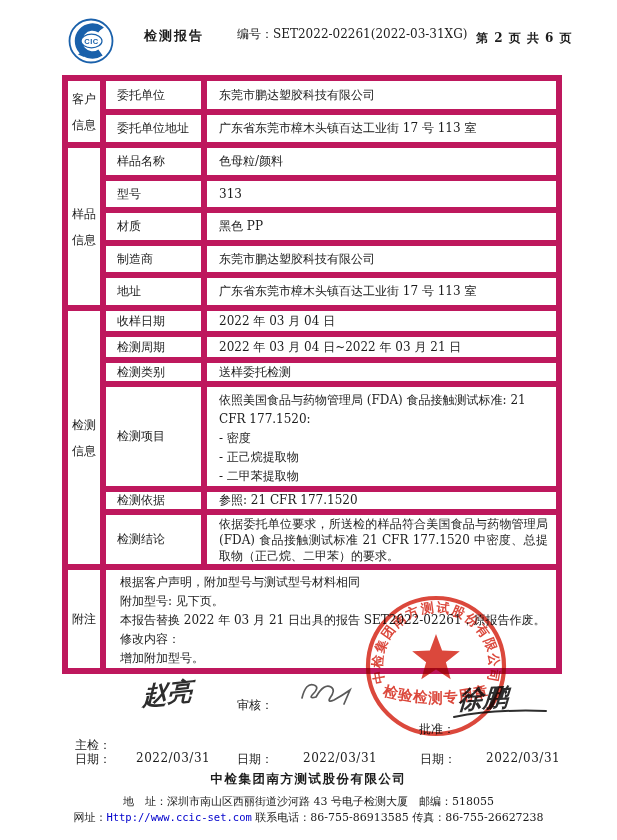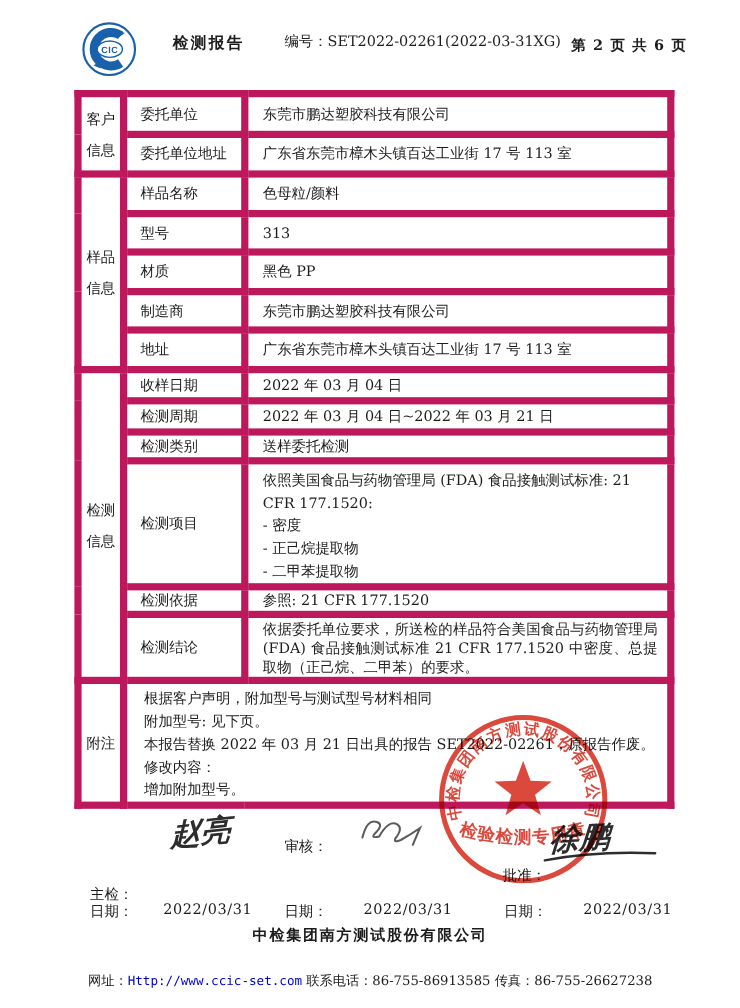--- a/index.html
+++ b/index.html
@@ -194,15 +194,16 @@
       <text font-size="13" font-weight="bold" fill="#d93a2d" letter-spacing="1.5">
         <textPath href="#ringPath" startOffset="50%" text-anchor="middle">中检集团南方测试股份有限公司</textPath>
       </text>
       <text font-size="14.5" font-weight="bold" fill="#d93a2d" letter-spacing="1">
         <textPath href="#sealPath" startOffset="50%" text-anchor="middle">检验检测专用章</textPath>
       </text>
     </svg>
   </div>
 
   <div class="ftr-company">中检集团南方测试股份有限公司</div>
+  <div class="ftr-line2"><span>地　址：</span><span>深圳市南山区西丽街道沙河路 43 号电子检测大厦</span><span>　邮编：</span><span>518055</span></div>
   <div class="ftr-line3"><span>网址：</span><a class="link">Http://www.ccic-set.com</a><span> 联系电话：</span><span>86-755-86913585</span><span> 传真：</span><span>86-755-26627238</span></div>
 
 </div>
 
 </body></html>

